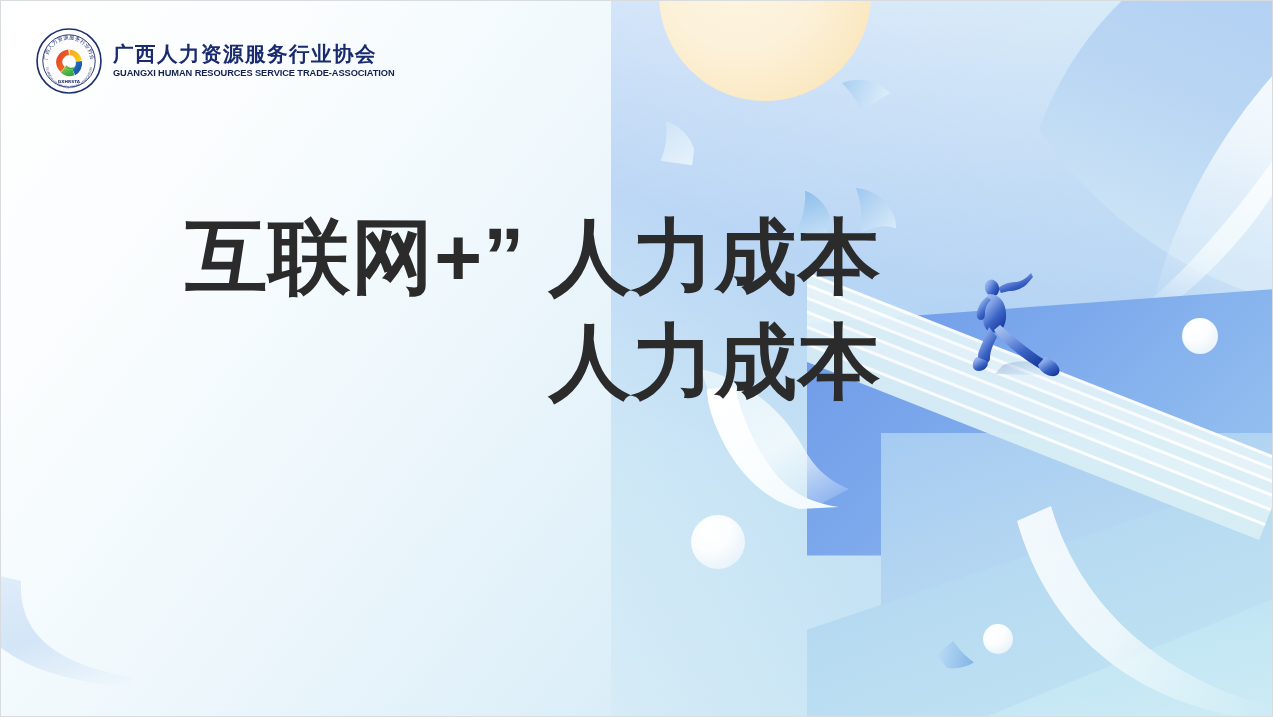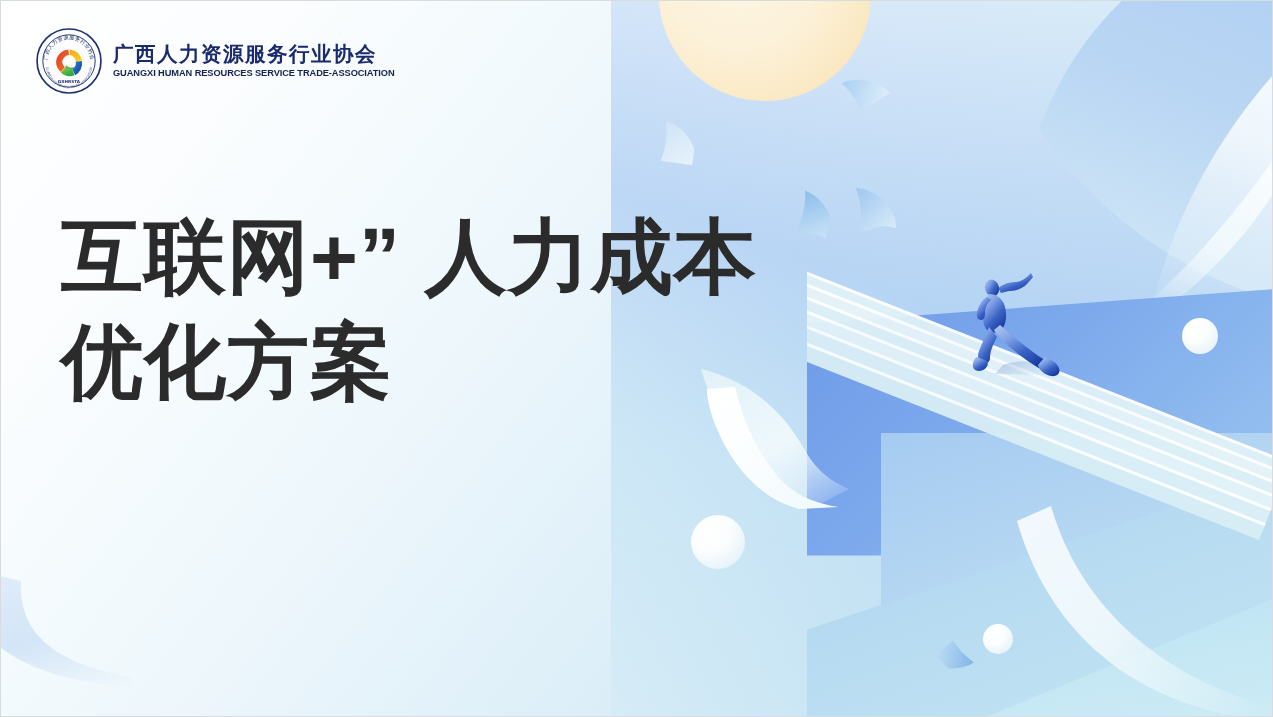--- a/index.html
+++ b/index.html
@@ -268,20 +268,21 @@
     white-space: nowrap;
     transform: scaleX(0.99);
     transform-origin: left center;
   }
 
   
   .title-block {
     position: absolute;
     left: 60px; top: 204px;
     width: 820px;
+    text-align: right;
   }
   .title-line {
     font-size: 82px;
     font-weight: bold;
     color: #2b2b2b;
     line-height: 1.28;
     letter-spacing: 1px;
     white-space: nowrap;
   }
 </style>
@@ -421,16 +422,16 @@
       </svg>
     </div>
     <div class="logo-text">
       <div class="logo-cn">广西人力资源服务行业协会</div>
       <div class="logo-en">GUANGXI HUMAN RESOURCES SERVICE TRADE-ASSOCIATION</div>
     </div>
   </div>
 
   <div class="title-block">
     <div class="title-line">互联网+” 人力成本</div>
-    <div class="title-line">优化方案</div>
+    <div class="title-line">人力成本</div>
   </div>
 
 </div>
 
 </body></html>

